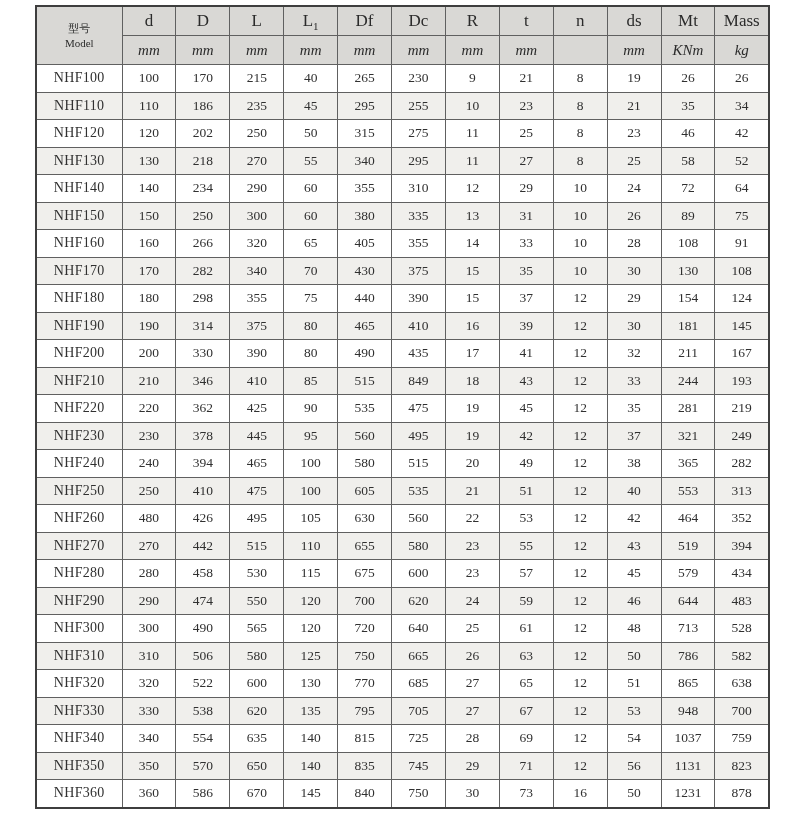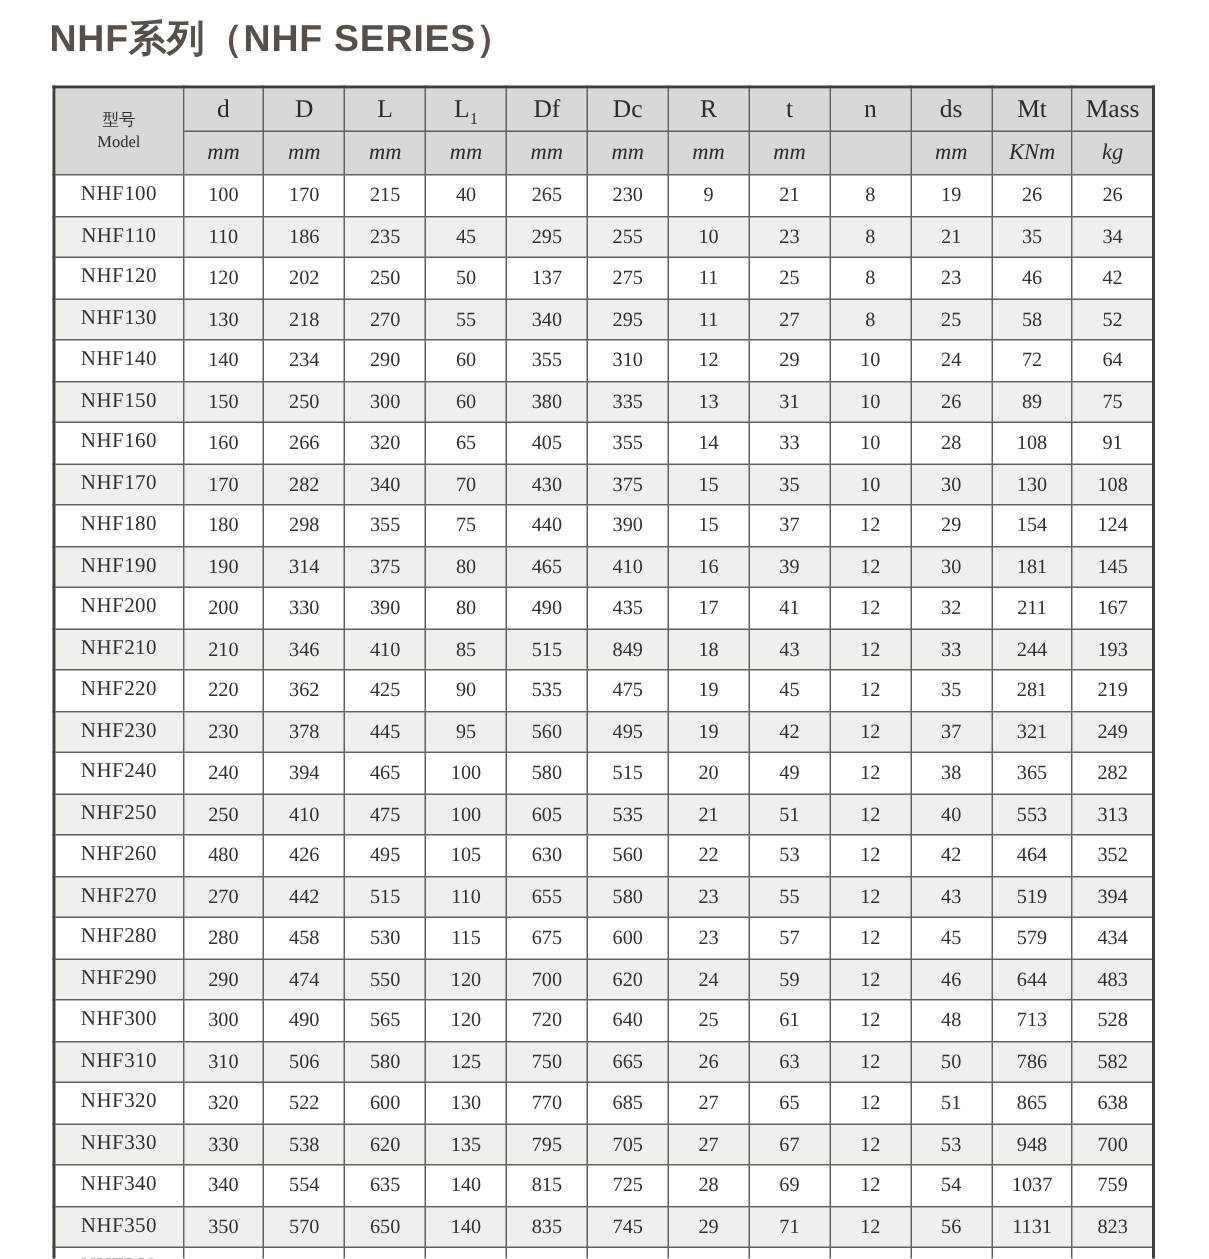--- a/index.html
+++ b/index.html
@@ -30,21 +30,20 @@
   th.model-head{font-size:11px;line-height:1.3;background:#d9d8d5;font-weight:normal;}
   sub{font-size:11px;line-height:0;}
   tbody td{font-size:13.5px;height:26.5px;color:#303030;}
   tbody td.model-cell{font-size:14px;letter-spacing:.3px;}
   tbody tr:nth-child(even){background:#f0efec;}
 </style>
 </head>
 <body>
 
 <div class="page">
-  <h1 class="title">NHF系列（NHF SERIES）</h1>
 
   <table class="spec">
     <colgroup>
         <col style="width: 86px;">
         <col>
         <col>
         <col>
         <col>
         <col>
         <col>
@@ -119,21 +118,21 @@
           <td>21</td>
           <td>35</td>
           <td>34</td>
         </tr>
         <tr>
           <td class="model-cell">NHF120</td>
           <td>120</td>
           <td>202</td>
           <td>250</td>
           <td>50</td>
-          <td>137</td>
+          <td>315</td>
           <td>275</td>
           <td>11</td>
           <td>25</td>
           <td>8</td>
           <td>23</td>
           <td>46</td>
           <td>42</td>
         </tr>
         <tr>
           <td class="model-cell">NHF130</td>

